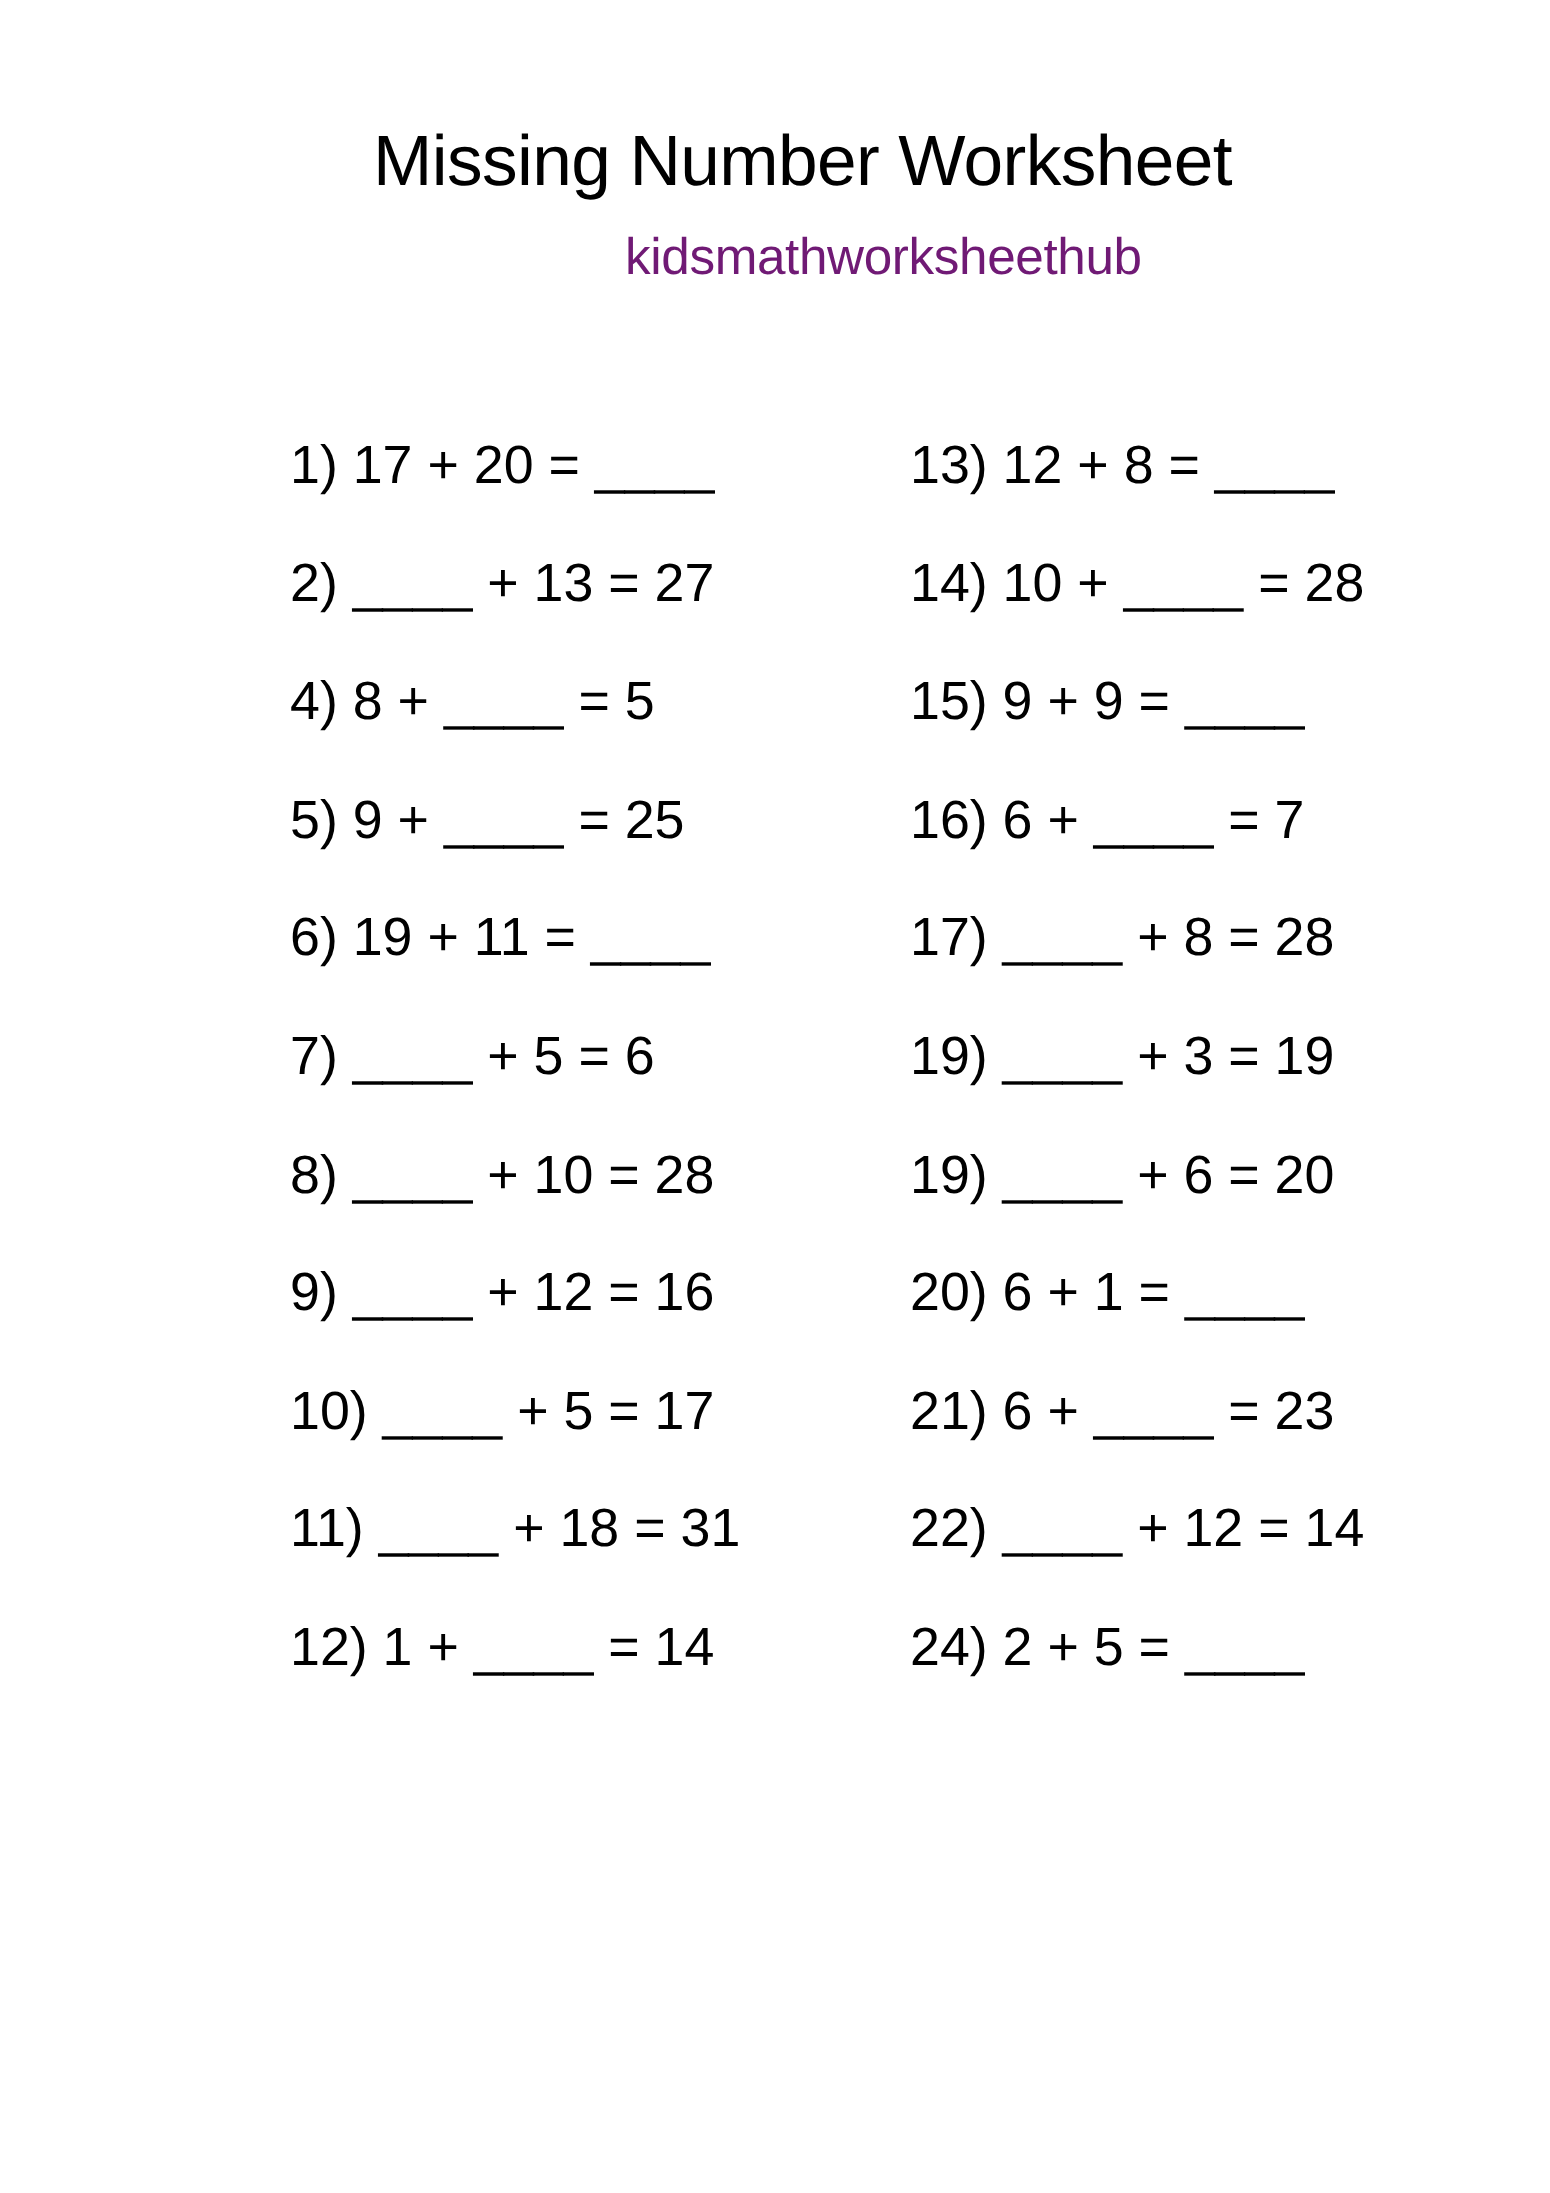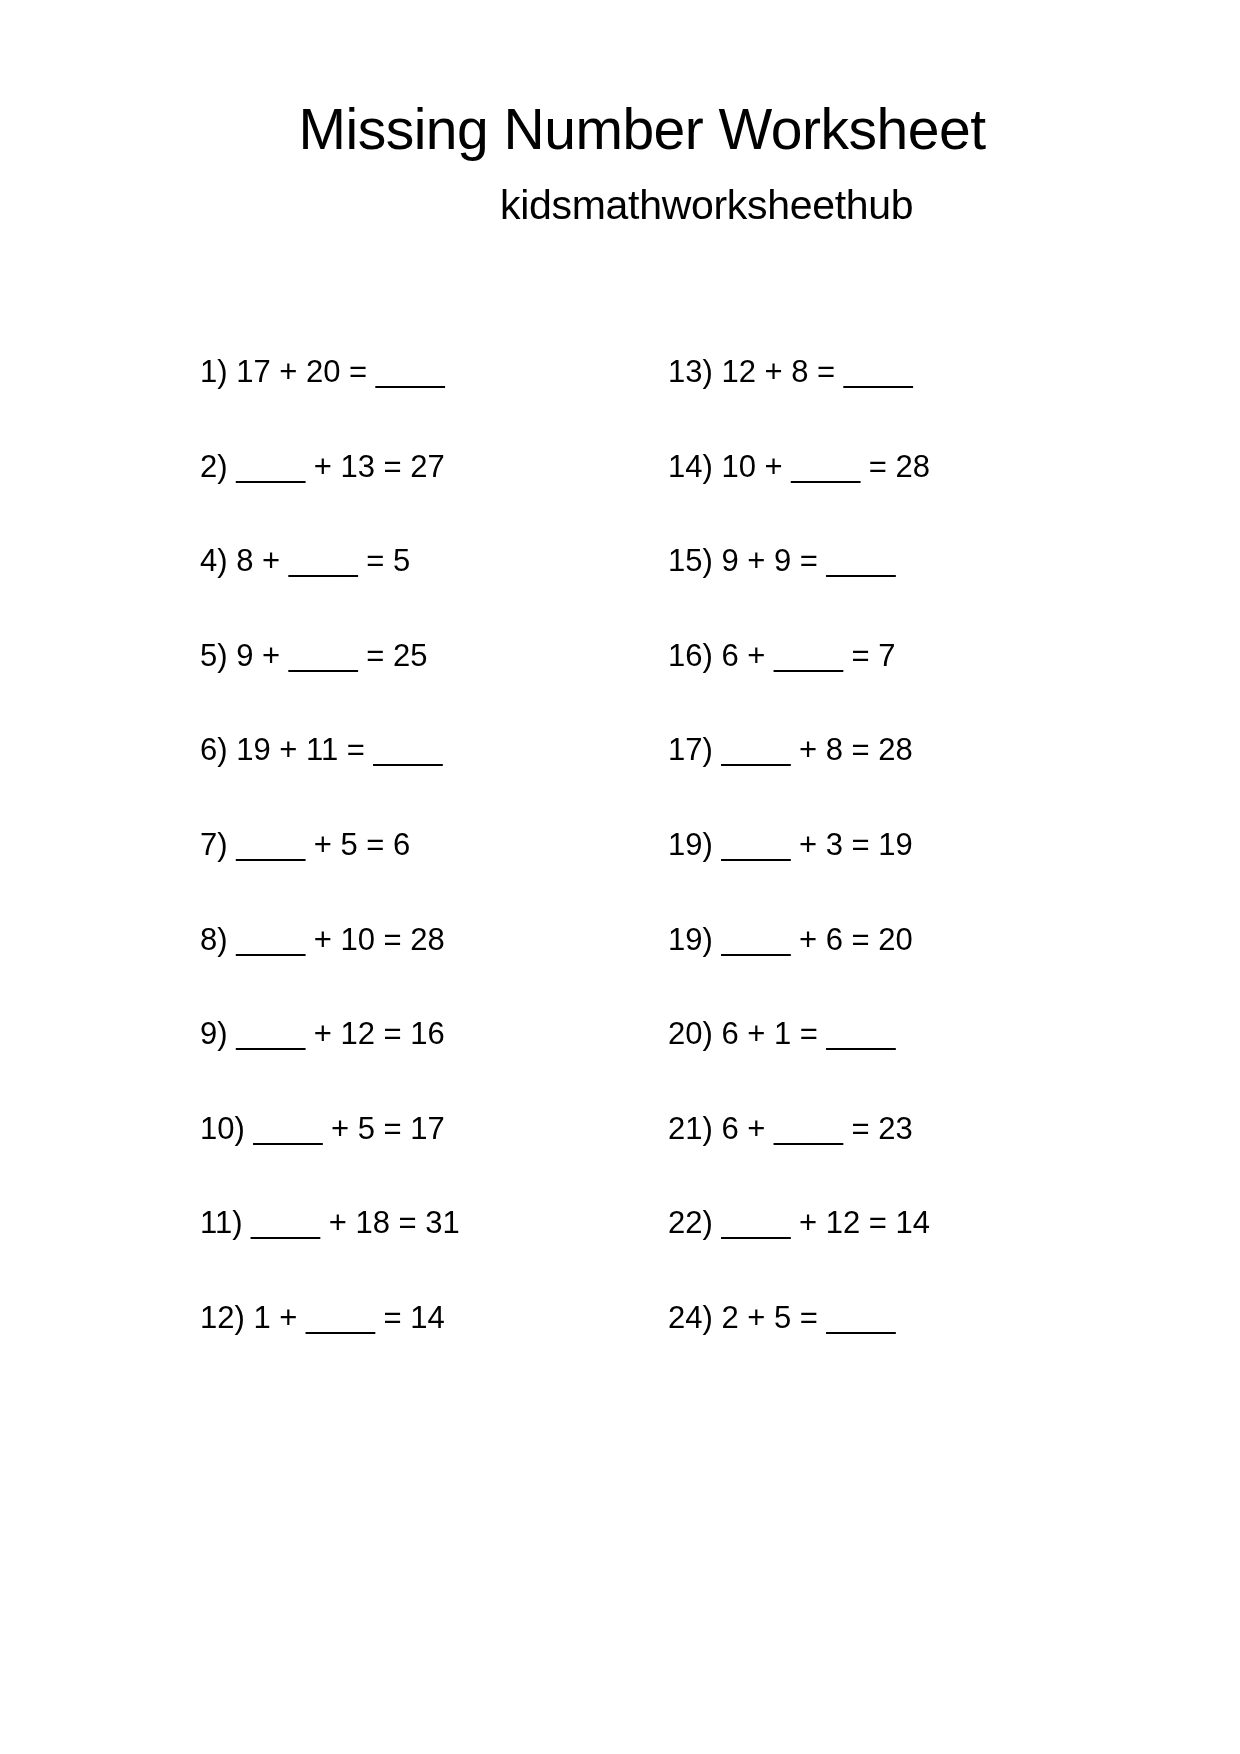--- a/index.html
+++ b/index.html
@@ -1,24 +1,24 @@
 <!DOCTYPE html>
 <html><head>
 <meta charset="utf-8">
 <style>
   html, body { margin:0; padding:0; background:#ffffff; }
   body { width:1240px; height:1754px; position:relative; overflow:hidden;
          font-family:"Liberation Sans", sans-serif; color:#000; }
   .title { position:absolute; left:0; width:1208px; top:96px; text-align:center;
            font-size:57px; padding-left:76px; box-sizing:border-box; letter-spacing:-0.5px; }
-  .subtitle { position:absolute; left:500px; top:182px; font-size:41px; color:#000000; letter-spacing:-0.3px; }
+  .subtitle { position:absolute; left:500px; top:182px; font-size:41px; color:#701a75; letter-spacing:-0.3px; }
   .col { position:absolute; top:345px; }
   .col.left { left:200px; }
-  .col.right { left:668px; }
-  .problem { height:94.6px; font-size:31px; line-height:54px; white-space:pre; }
+  .col.right { left:696px; }
+  .problem { height:94.6px; font-size:43px; line-height:54px; white-space:pre;margin-left:32px; }
 </style>
 </head>
 <body>
 
 <div class="title">Missing Number Worksheet</div>
 <div class="subtitle">kidsmathworksheethub</div>
 
 <div class="col left">
   <div class="problem">1) 17 + 20 = ____</div>
   <div class="problem">2) ____ + 13 = 27</div>

